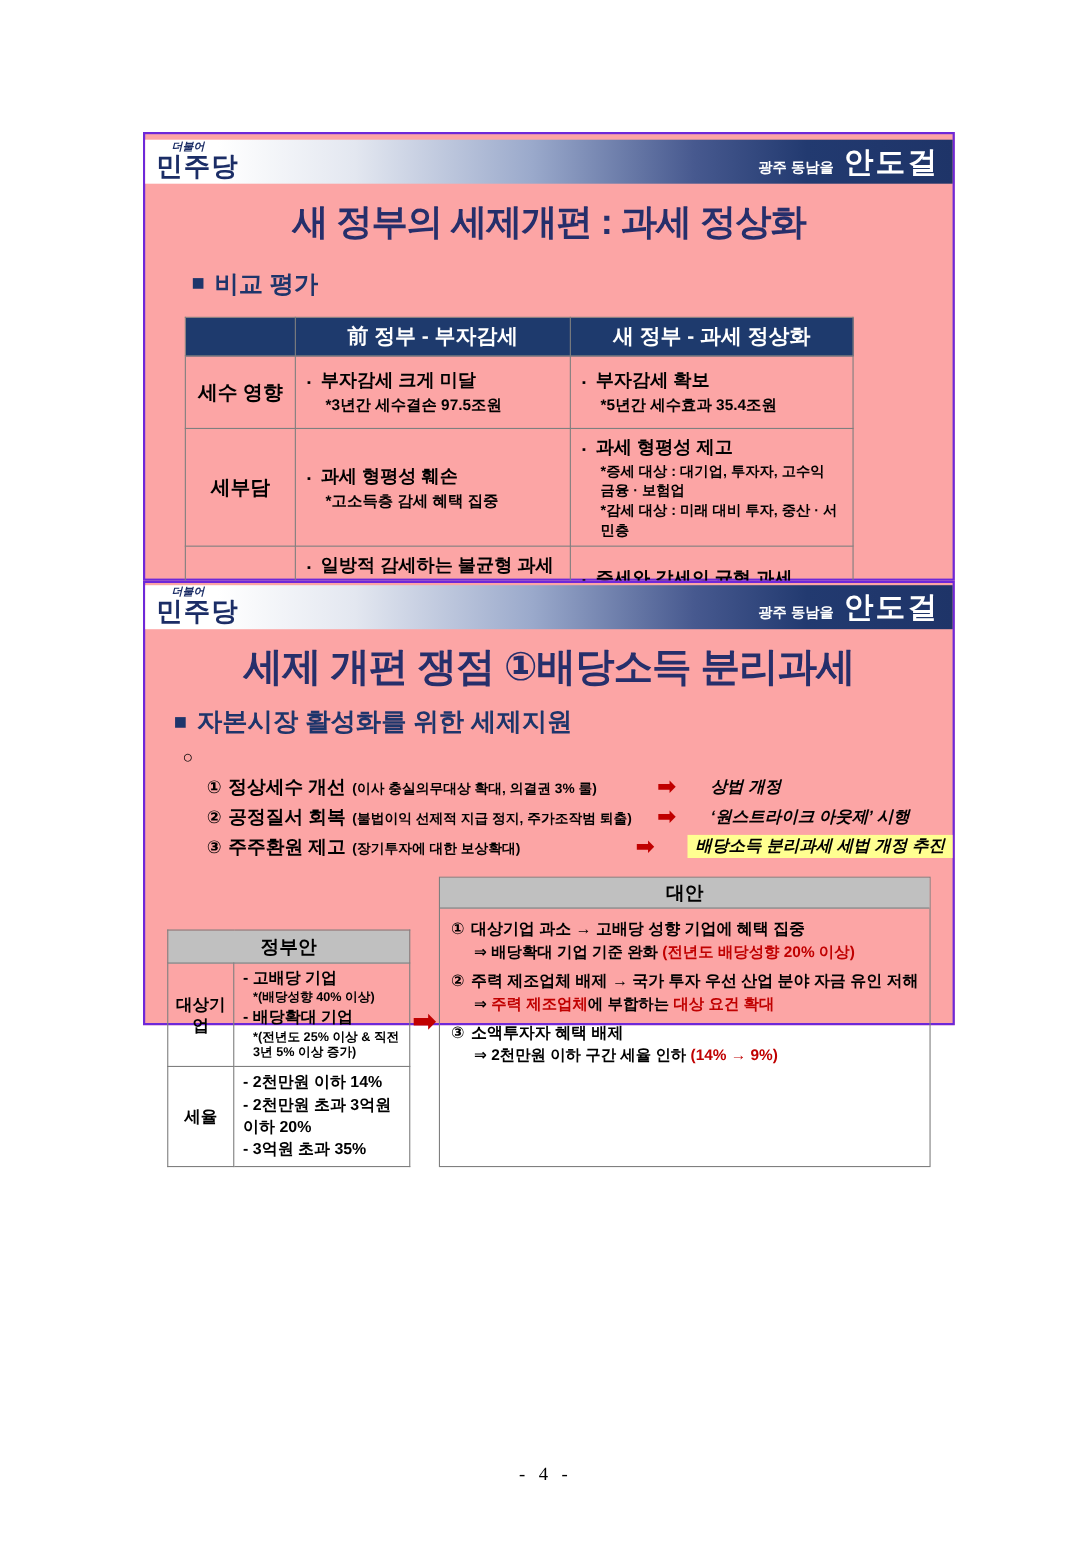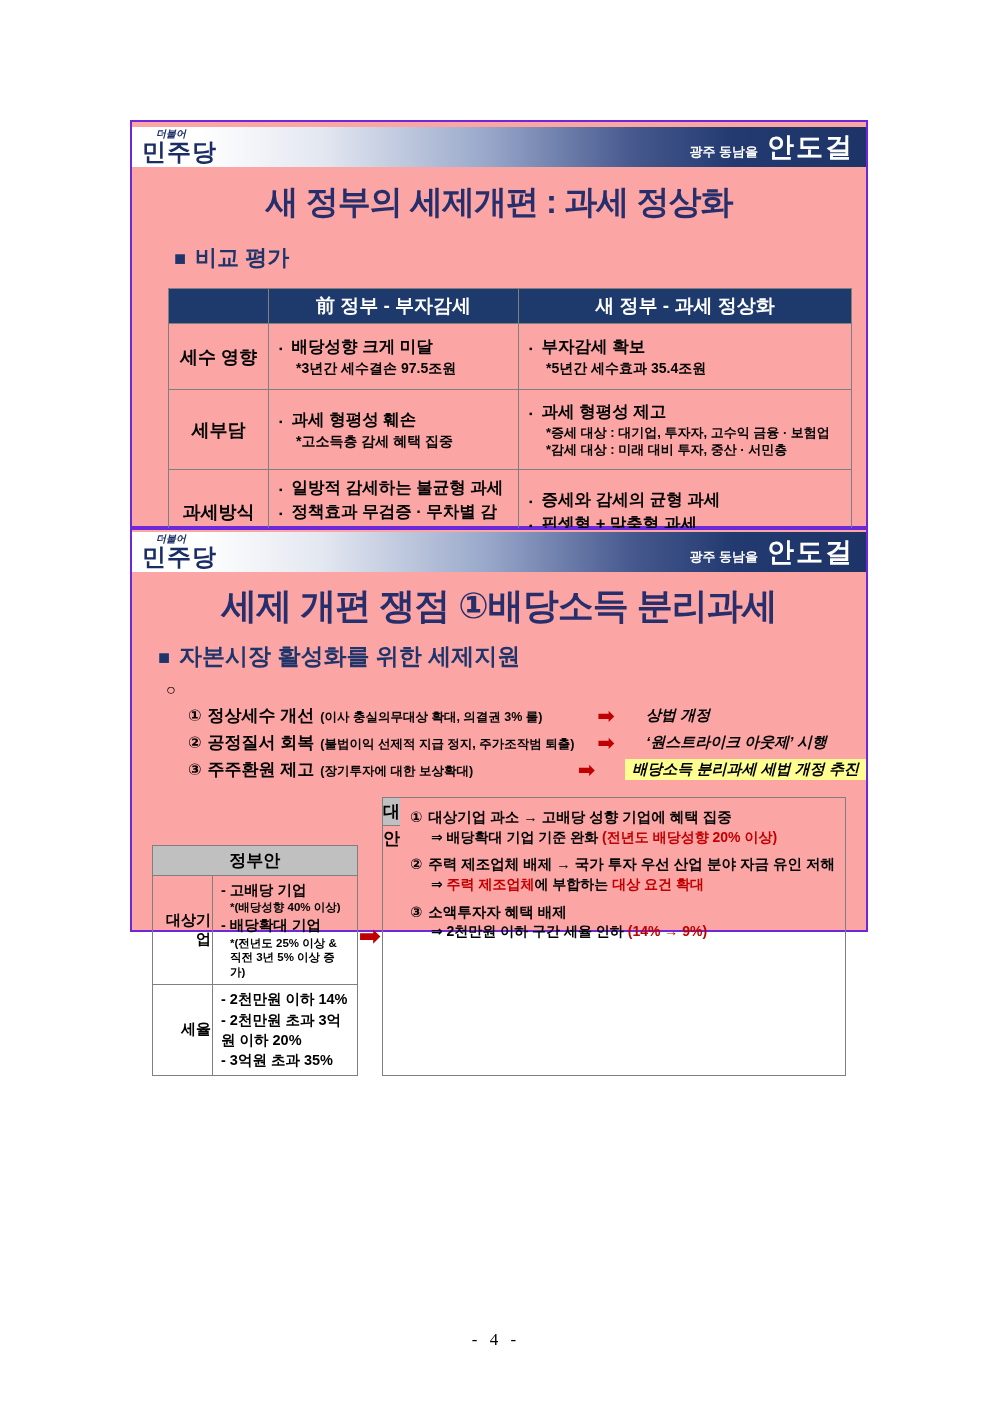--- a/index.html
+++ b/index.html
@@ -24,21 +24,21 @@
   .slide-title{text-align:center;font-weight:900;color:#262f6b;letter-spacing:-1px;}
   #slide1 .slide-title{margin-top:13px;font-size:33px;}
   #slide2 .slide-title{margin-top:10px;font-size:36px;}
 
   .section{display:flex;align-items:center;font-weight:900;color:#1e356b;}
   #slide1 .section{margin:18px 0 0 42px;font-size:22px;}
   #slide2 .section{margin:10px 0 0 26px;font-size:23px;}
   .sq{margin-right:9px;font-size:20px;line-height:1;}
 
   
-  .cmp{border-collapse:collapse;margin:15px 0 0 36px;width:684px;table-layout:fixed;padding-left:25px;}
+  .cmp{border-collapse:collapse;margin:15px 0 0 36px;width:608px;table-layout:fixed;padding-left:25px;}
   .cmp th,.cmp td{border:1px solid #7f7f7f;}
   .cmp thead th{background:#1e3a6d;color:#fff;font-size:19px;font-weight:900;height:32px;text-align:center;}
   .cmp .rowlab{width:100px;text-align:center;font-size:18px;font-weight:900;color:#000;}
   .cmp td.body{padding:6px 10px;vertical-align:middle;}
   .c2{width:250px;}
   .line-main{display:flex;align-items:baseline;font-size:16.5px;font-weight:800;color:#000;line-height:1.45;}
   .blt{font-size:10px;margin-right:9px;line-height:1.8;}
   .line-sub{font-size:14px;font-weight:700;color:#000;margin-left:17px;line-height:1.35;}
 
   
@@ -52,26 +52,26 @@
   .pol-paren{font-size:12.5px;font-weight:800;}
   .pol-arrow{width:52px;text-align:center;color:#c00000;font-size:21px;font-weight:900;line-height:1;}
   .pol-result{font-size:15px;font-weight:900;color:#000;margin-left:14px;white-space:nowrap;font-style:italic;}
   .pol-result.hl{background:#ffff91;padding:1px 7px;}
 
   
   .tables-row{display:flex;margin:16px 20px 0 20px;align-items:stretch;}
   .gov{border-collapse:collapse;width:288px;table-layout:fixed;margin-top:48px;}
   .gov th,.gov td{border:1px solid #7f7f7f;}
   .gov thead th{background:#c0c0c0;color:#000;font-size:17px;font-weight:900;height:27px;text-align:center;}
-  .gov .glab{width:60px;text-align:right;font-size:15px;font-weight:900;}
+  .gov .glab{width:60px;text-align:center;font-size:15px;font-weight:900;}
   .gov td.gbody{padding:4px 8px;vertical-align:middle;}
   .g-main{font-size:14.5px;font-weight:800;line-height:1.4;}
   .g-sub{font-size:11.5px;font-weight:700;margin-left:9px;line-height:1.3;}
   .mid-arrow{width:34px;display:flex;align-items:center;justify-content:center;color:#c00000;font-size:27px;font-weight:900;}
-  .alt{flex:1;border:1px solid #7f7f7f;display:flex;flex-direction:row;}
+  .alt{flex:1;border:1px solid #7f7f7f;display:flex;flex-direction:column;}
   .alt-head{background:#c0c0c0;border-bottom:1px solid #7f7f7f;font-size:17px;font-weight:900;text-align:center;height:27px;line-height:27px;}
   .alt-body{padding:10px 10px 6px 10px;flex:1;}
   .a-item{margin-bottom:9px;}
   .a-main{display:flex;align-items:baseline;font-size:14.5px;font-weight:800;line-height:1.35;white-space:nowrap;}
   .a-num{margin-right:6px;font-weight:700;}
   .a-sub{font-size:14px;font-weight:800;margin-left:21px;line-height:1.35;white-space:nowrap;}
   .red{color:#c00000;}
 
   .pageno{position:absolute;top:1330px;left:0;width:100%;text-align:center;font-family:"Liberation Serif","DejaVu Serif",serif;font-size:17px;color:#000;letter-spacing:4px;}
 </style>
@@ -111,21 +111,21 @@
           <th>前 정부 - 부자감세</th>
           <th>새 정부 - 과세 정상화</th>
         </tr>
       </thead>
       <tbody>
         <tr style="height:66px">
           <td class="rowlab">세수 영향</td>
           <td class="body c2">
             <div class="line-main">
                 <span class="blt">▪</span>
-                <span>배당성향 크게 미달</span>
+                <span>부자감세 크게 미달</span>
               </div>
             <div class="line-sub">*3년간 세수결손 97.5조원</div>
           </td>
           <td class="body">
             <div class="line-main">
                 <span class="blt">▪</span>
                 <span>부자감세 확보</span>
               </div>
             <div class="line-sub">*5년간 세수효과 35.4조원</div>
           </td>

